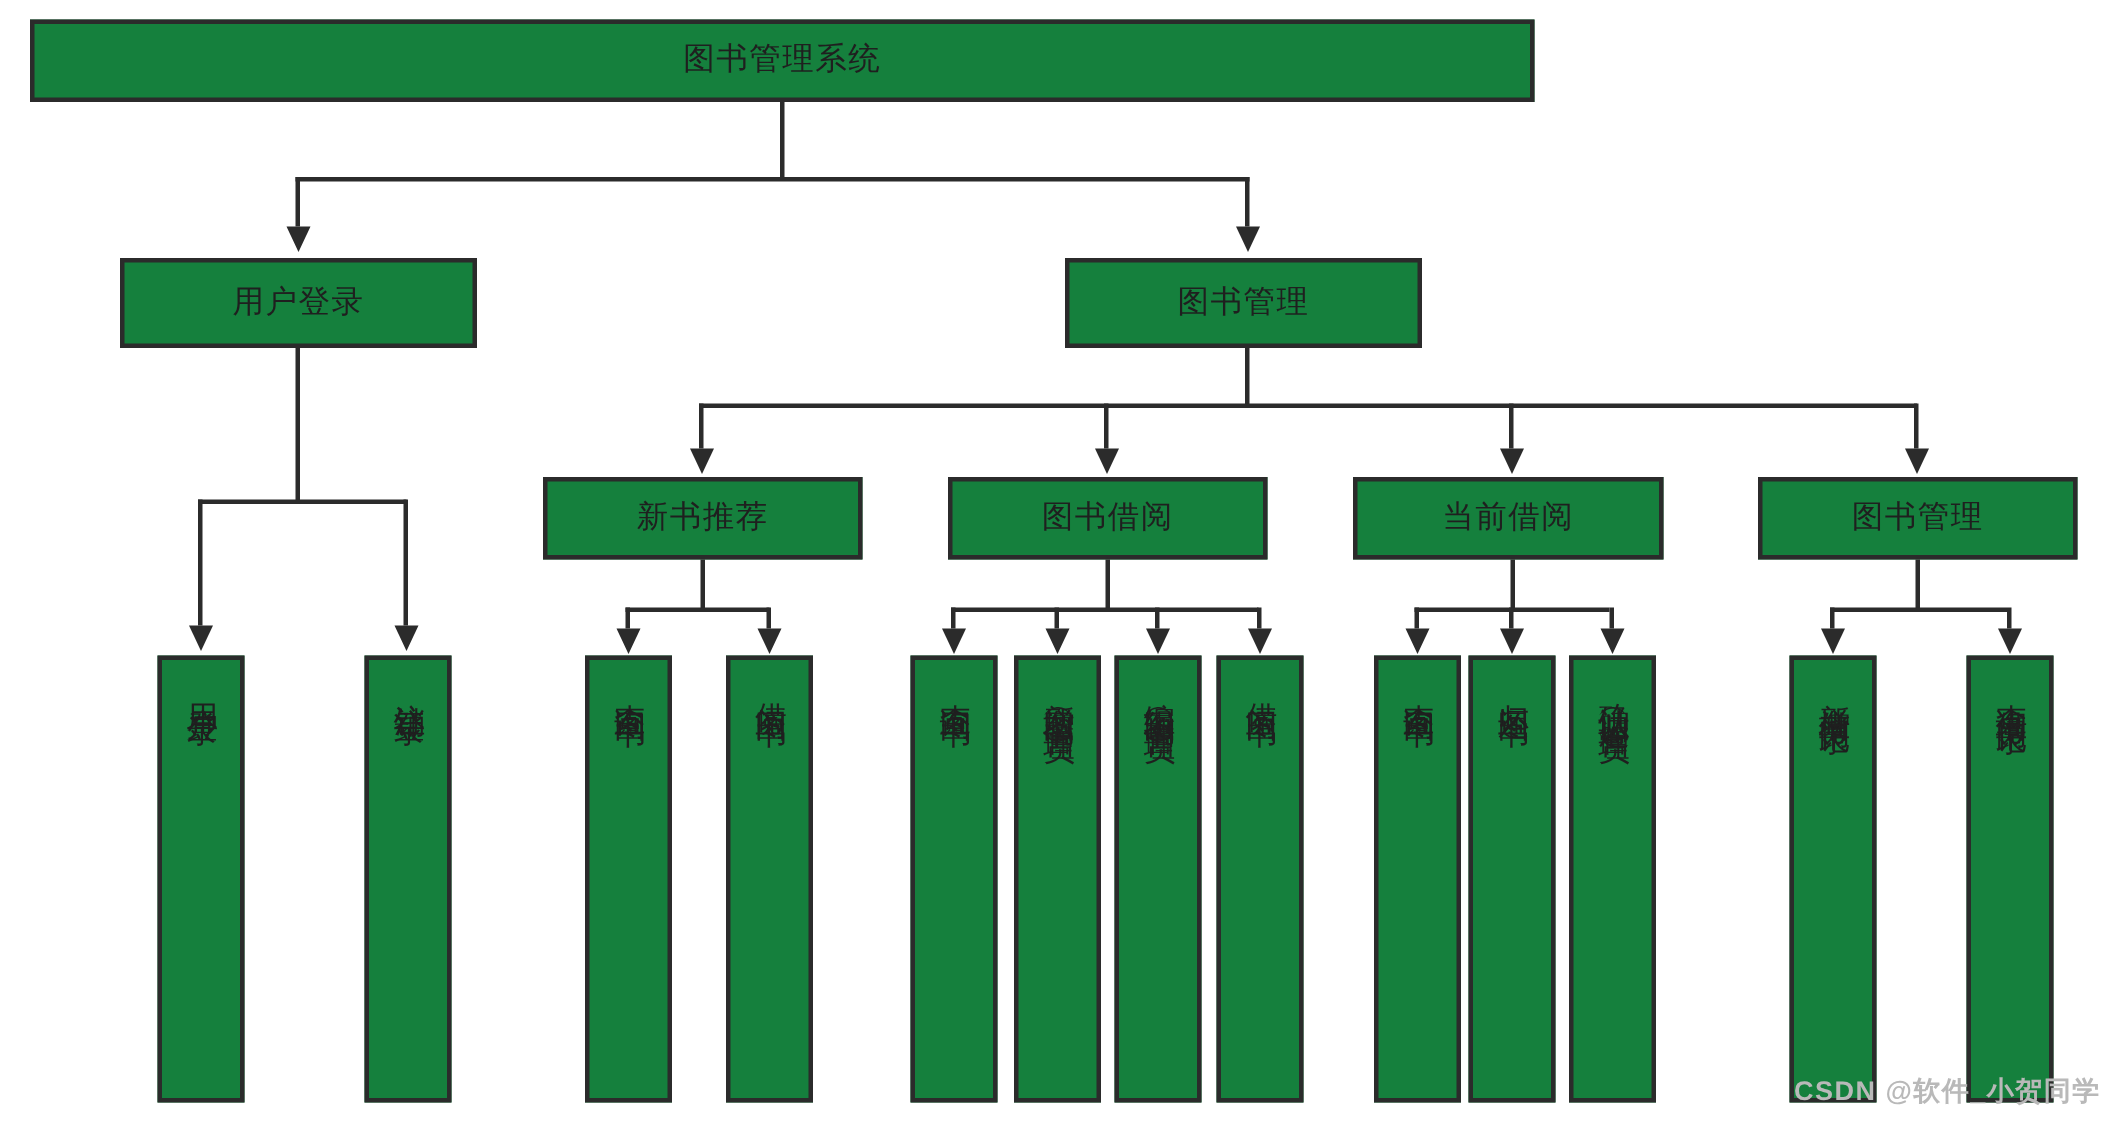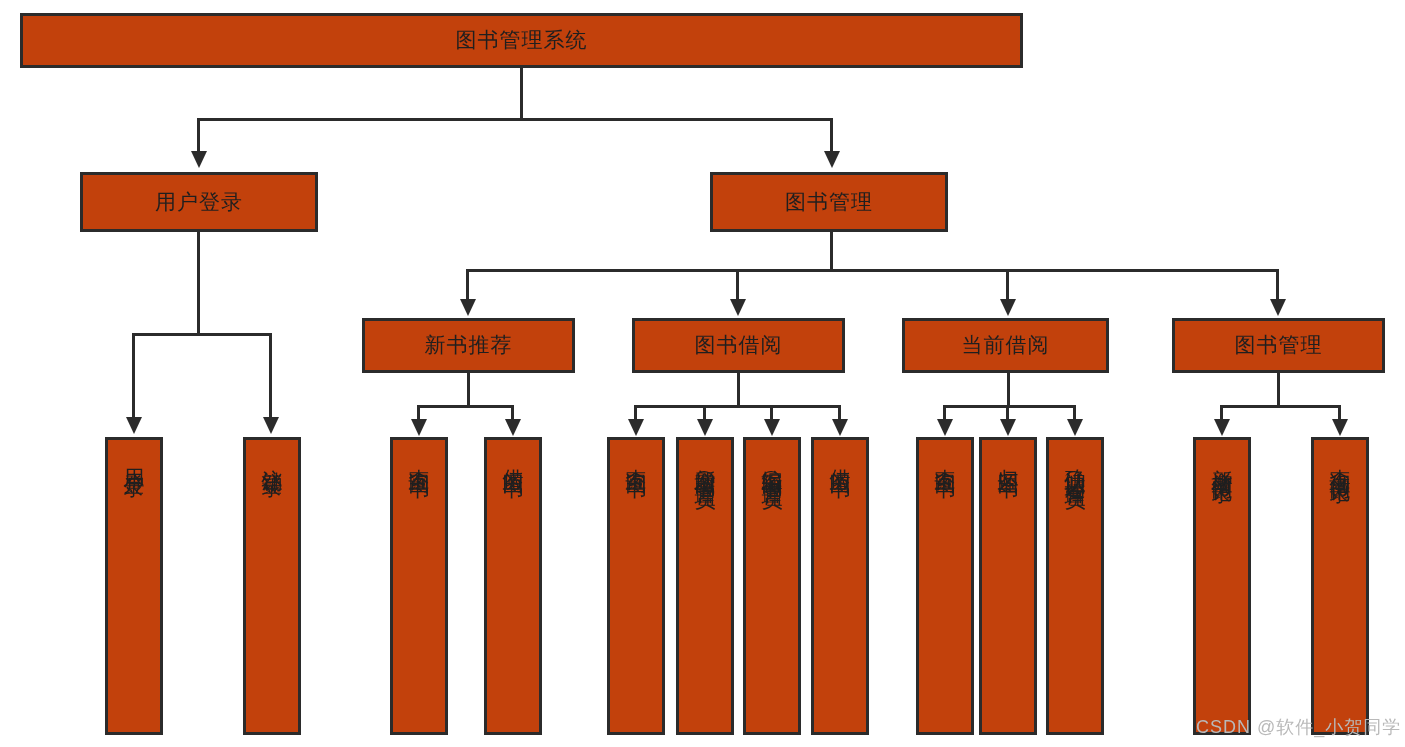--- a/index.html
+++ b/index.html
@@ -10,21 +10,21 @@
   #diagram{
     position:relative;
     width:1405px;
     height:747px;
     background:#ffffff;
     overflow:hidden;
   }
   .node{
     position:absolute;
     box-sizing:border-box;
-    background:#c2410c;
+    background:#15803d;
     border:3px solid #2b2b2b;
     display:flex;
     align-items:center;
     justify-content:center;
     text-align:center;
   }
   .node .lbl{
     font-size:21px;
     line-height:1.15;
     letter-spacing:1px;
@@ -190,15 +190,15 @@
   <div class="node vert" style="left:1046px;top:437px;width:58px;height:298px;">
     <span class="lbl">确认归还（管理员）</span>
   </div>
   <div class="node vert" style="left:1193px;top:437px;width:58px;height:298px;">
     <span class="lbl">新增借阅记录</span>
   </div>
   <div class="node vert" style="left:1311px;top:437px;width:58px;height:298px;">
     <span class="lbl">查询借阅记录</span>
   </div>
 
-  <div class="watermark" style="left:1196px;top:715px;">CSDN @软件_小贺同学</div>
+  <div class="watermark" style="left:1196px;top:715px;font-weight:bold;">CSDN @软件_小贺同学</div>
 
 </div>
 
 </body></html>

